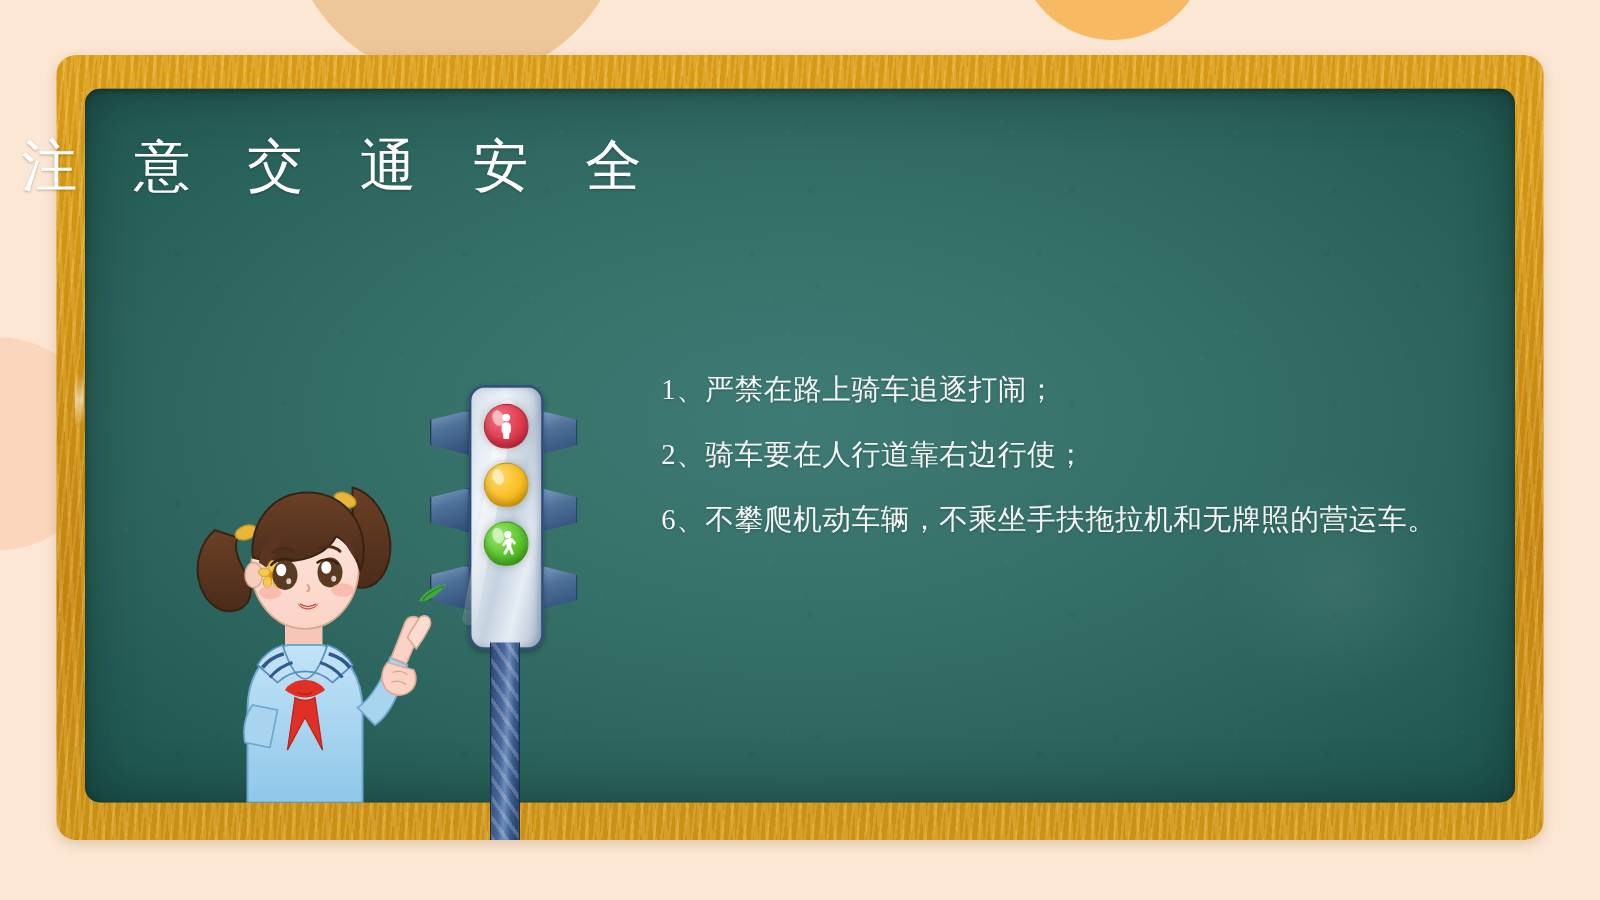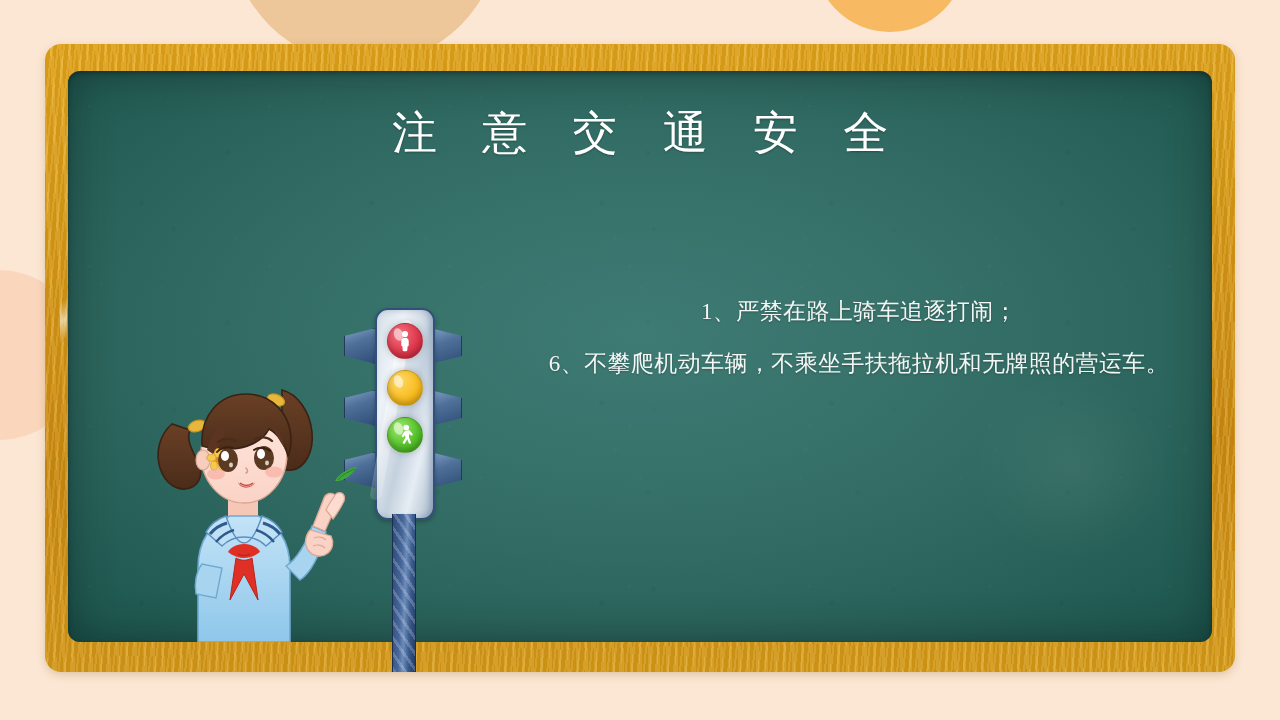--- a/index.html
+++ b/index.html
@@ -77,21 +77,21 @@
     position: absolute;
     right: 40px; top: 300px; width: 200px; height: 190px;
     background: radial-gradient(ellipse at 50% 50%, rgba(255,255,255,.055), rgba(255,255,255,0) 70%);
     pointer-events: none;
   }
 
   
   #title {
     position: absolute;
     left: 0; top: 103px; width: 1280px;
-    text-align: center;
+    text-align: left;
     color: #FFFFFF;
     font-size: 45px;
     letter-spacing: 17px;
     text-indent: 17px;
     font-weight: 400;
     text-shadow: 0 1px 2px rgba(0,0,0,0.28);
     white-space: nowrap;
   }
 
   
@@ -112,21 +112,20 @@
     width: 660px;
   }
   .rule {
     color: #F3F6F4;
     font-size: 23px;
     line-height: 23px;
     margin-bottom: 29px;
     white-space: nowrap;
     text-shadow: 0 1px 2px rgba(0,0,0,0.25);
     letter-spacing: .4px;
-    text-align: center;
   }
   .rule:last-child { margin-bottom: 0; }
 
   
   #traffic-light { position: absolute; left: 338px; top: 300px; width: 130px; height: 372px; }
 
   .visor {
     position: absolute; width: 30px; height: 34px;
     background: linear-gradient(160deg, #7E9FC4 0%, #4E7099 40%, #2F4E78 100%);
     border: 1.5px solid #223B5C;
@@ -219,20 +218,21 @@
   <div id="chalkboard">
     <div id="chalk-texture"></div>
     <div id="chalk-smudge"></div>
   </div>
 
   <div id="title" class="noselect">注 意 交 通 安 全</div>
 
 
   <div id="rules">
     <div class="rule noselect">1、严禁在路上骑车追逐打闹；</div>
+    <div class="rule noselect">2、骑车要在人行道靠右边行使；</div>
     <div class="rule noselect">6、不攀爬机动车辆，不乘坐手扶拖拉机和无牌照的营运车。</div>
   </div>
 
   <div id="traffic-light">
     <div class="visor left  v1"></div>
     <div class="visor right v1"></div>
     <div class="visor left  v2"></div>
     <div class="visor right v2"></div>
     <div class="visor left  v3"></div>
     <div class="visor right v3"></div>

